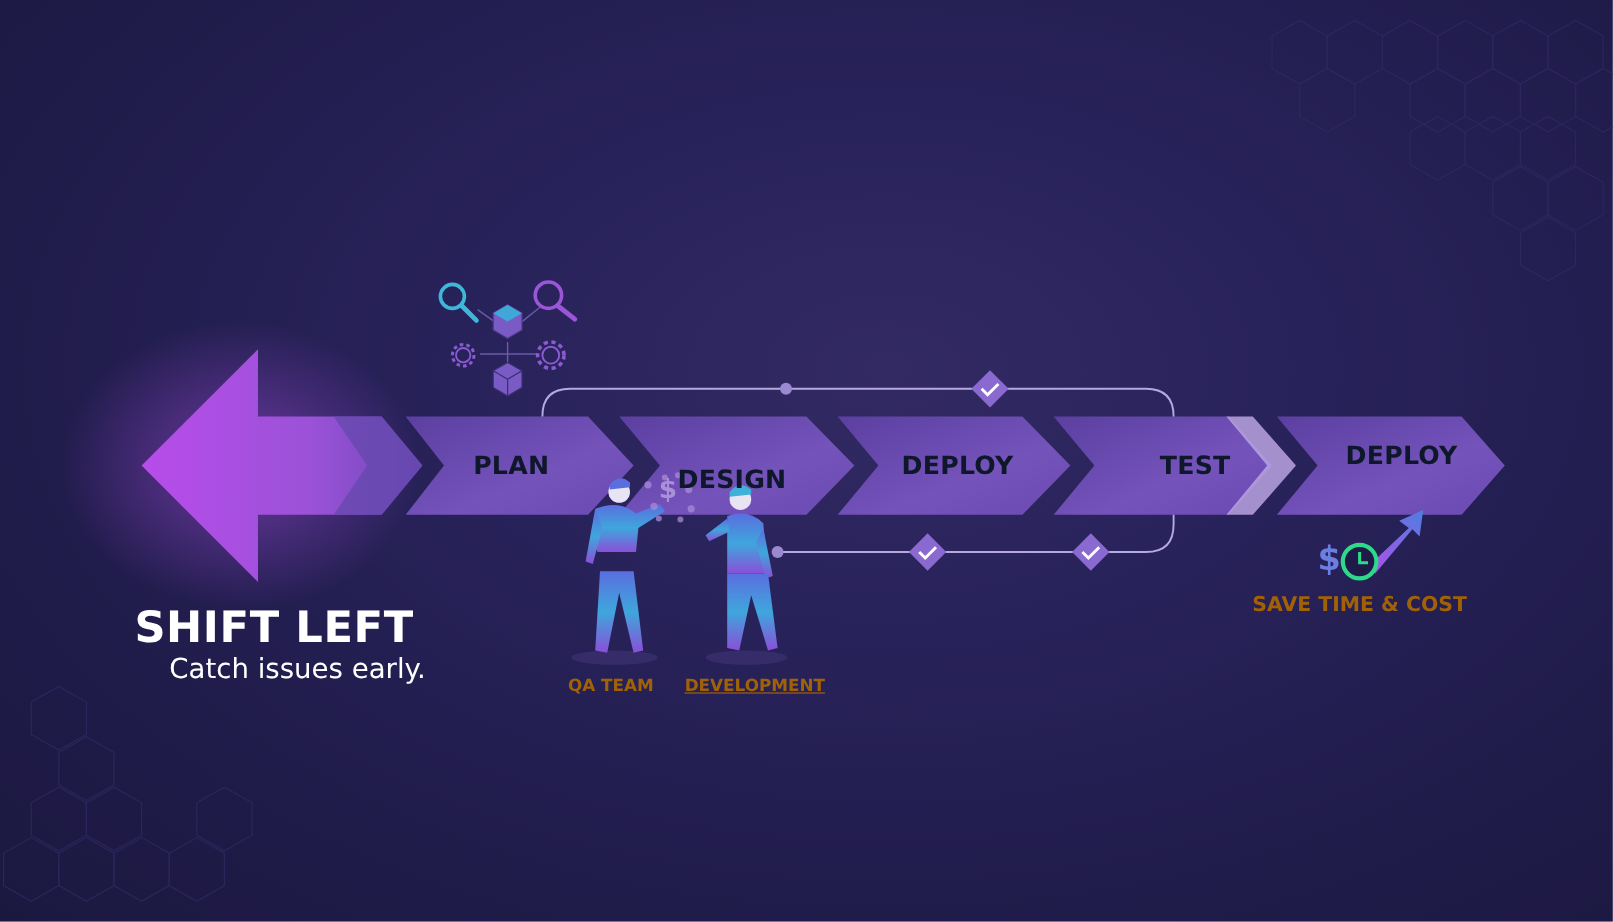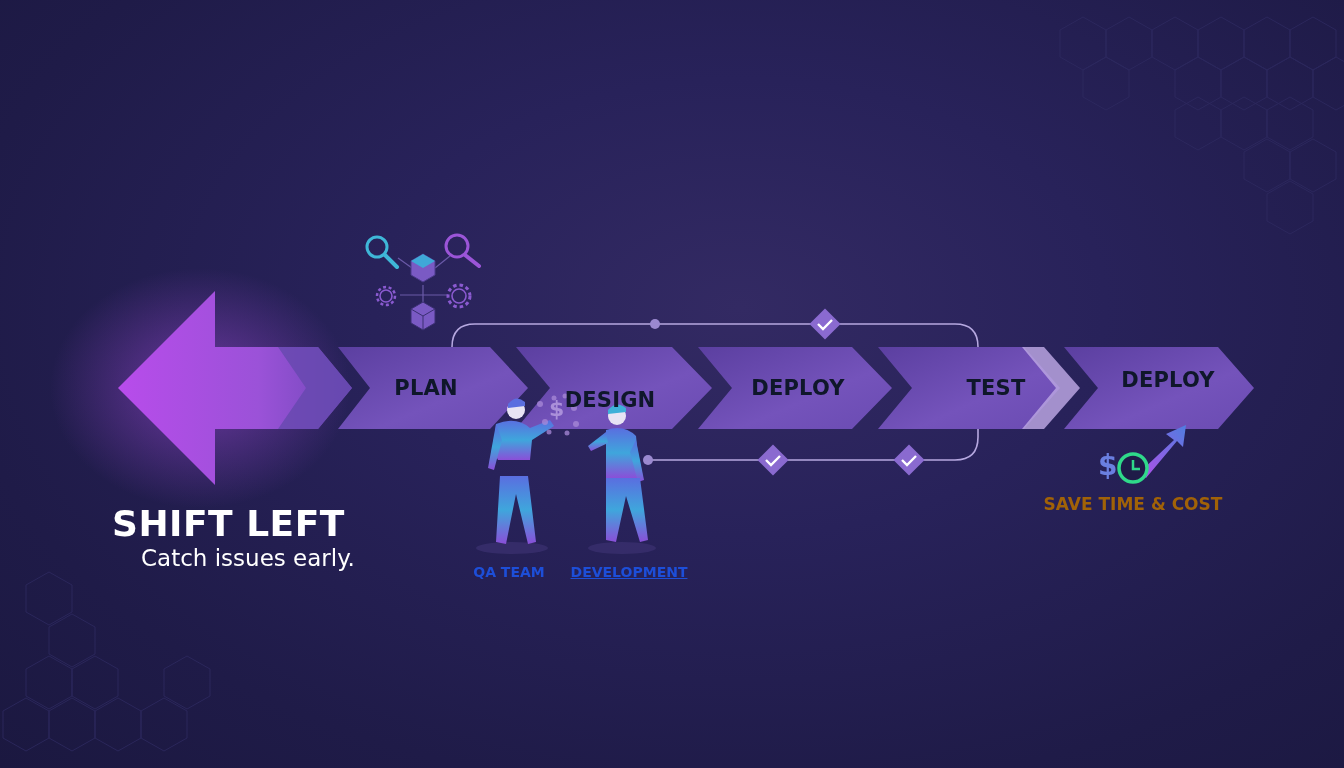--- a/index.html
+++ b/index.html
@@ -17,21 +17,21 @@
   .title {
     position:absolute; left:112px; top:503px; color:#ffffff;
     font-weight:bold; font-size:36px; letter-spacing:0.5px;
     font-family: "DejaVu Sans", sans-serif;
   }
   .subtitle {
     position:absolute; left:112px; top:545px; color:#ffffff;
     font-size:23px; font-family: "DejaVu Sans", sans-serif; margin-left: 29px;
   }
   .caption {
-    position:absolute; color:#1d4ed8; font-weight:bold; font-size:14px;
+    position:absolute; color:#a16207; font-weight:bold; font-size:14px;
     transform:translateX(-50%); white-space:nowrap;
     font-family: "DejaVu Sans", sans-serif;
   }
   .benefit {
     position:absolute; left:1133px; top:494px; color:#a16207; font-weight:bold;
     font-size:17px; transform:translateX(-50%); white-space:nowrap;
     font-family: "DejaVu Sans", sans-serif;
   }
   .dollar {
     position:absolute; left:1098px; top:449px; color:#6a7fe0; font-weight:bold; font-size:28px;

